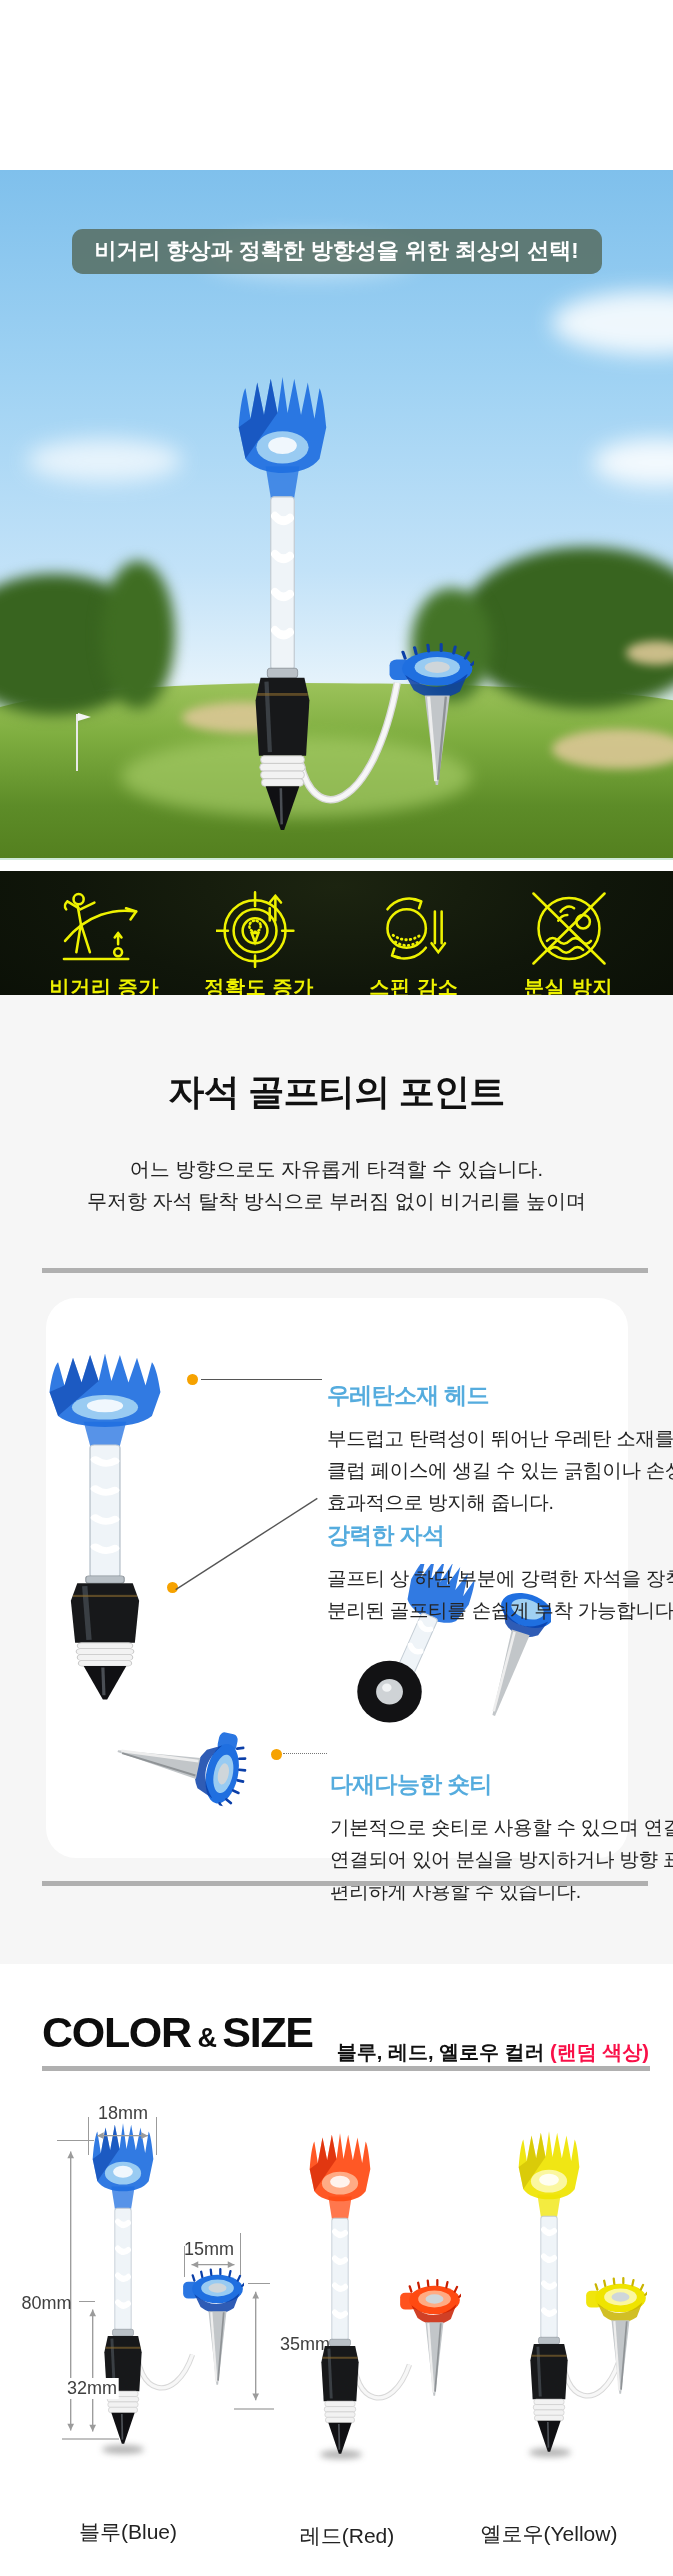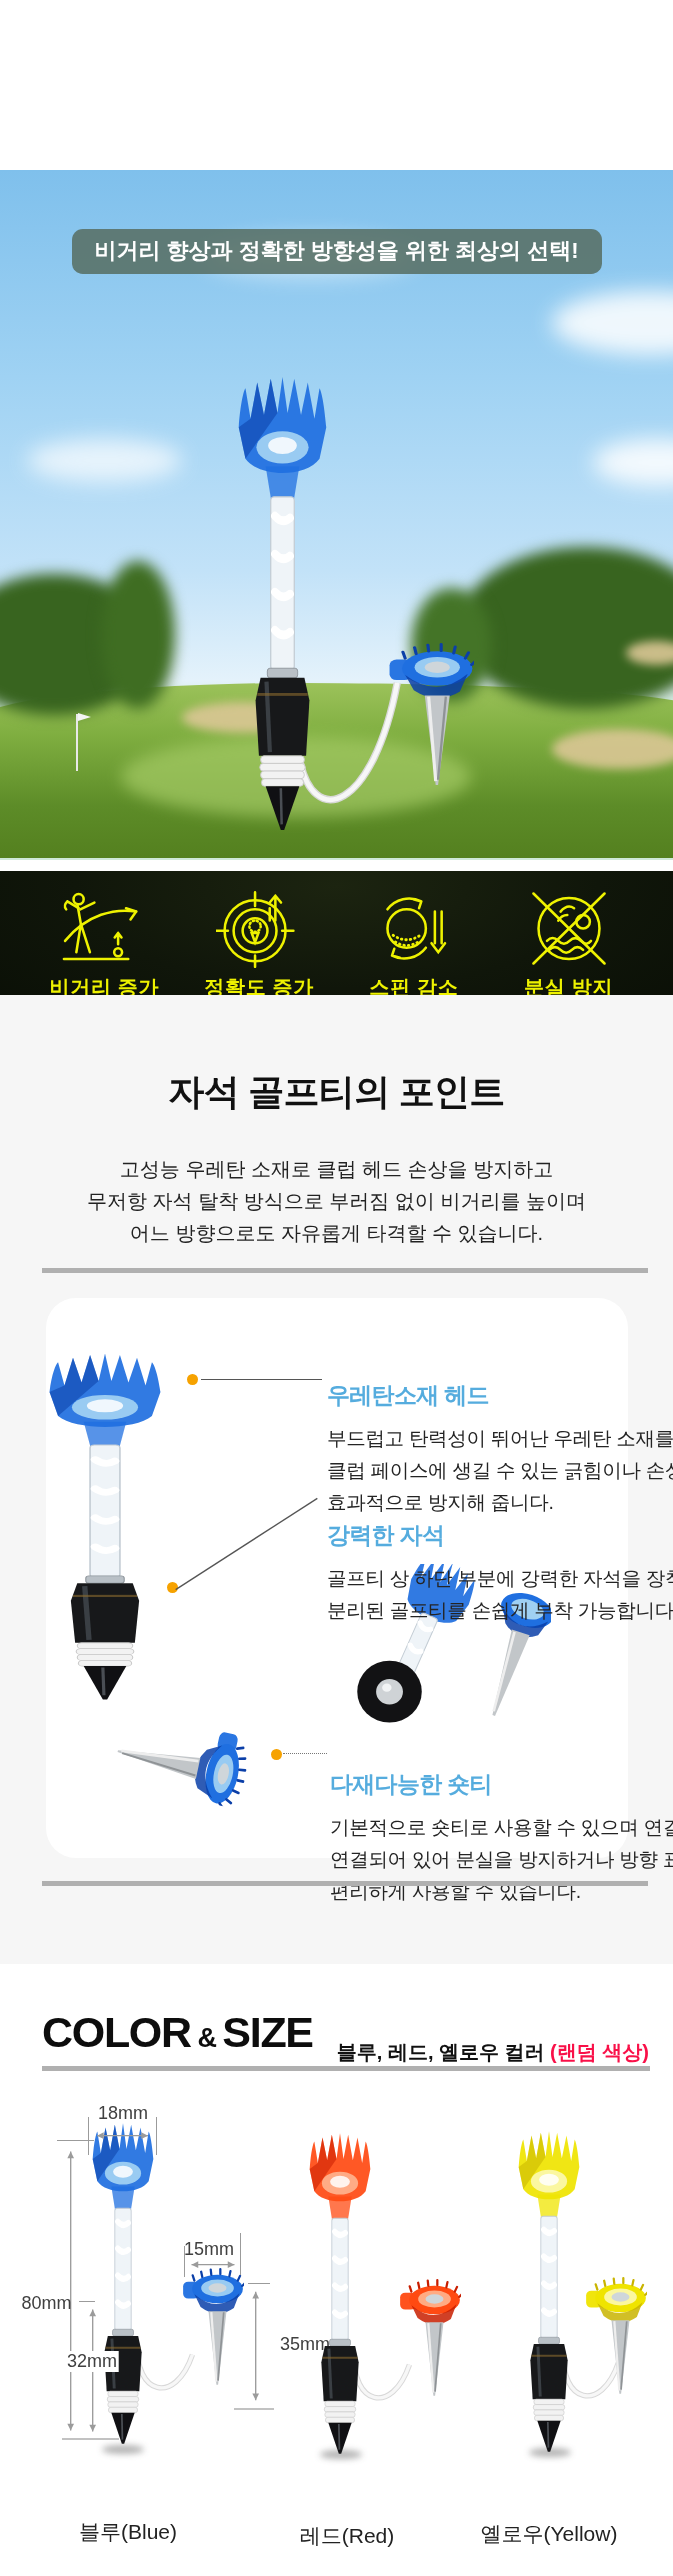--- a/index.html
+++ b/index.html
@@ -196,23 +196,22 @@
         <path d="M60,40 q12,-14 24,-6 M56,56 q6,-10 16,-10"></path>
         <path d="M12,8 L138,132 M138,8 L12,132"></path>
       </svg>
       <div class="blabel">분실 방지</div>
     </div>
   </div>
 
   <div class="abs points">
     <div class="points-title">자석 골프티의 포인트</div>
     <div class="points-desc">
-      <div>고성능 우레탄 소재로 클럽 헤드 손상을 방지하고</div>
+      <div>어느 방향으로도 자유롭게 타격할 수 있습니다.</div>
       <div>무저항 자석 탈착 방식으로 부러짐 없이 비거리를 높이며</div>
-      <div>어느 방향으로도 자유롭게 타격할 수 있습니다.</div>
     </div>
     <div class="hdivider" style="top:273px;"></div>
 
     <div class="card">
 
       <svg class="abs tee-blue" style="left:-5.4px;top:54px;width:128px;height:349px;" viewBox="0 0 120 480" preserveAspectRatio="none">
         <use href="#main-tee"></use>
       </svg>
 
       <div class="abs" style="left:81px;top:377px;width:148px;height:148px;">
@@ -311,21 +310,21 @@
       <path d="M7,10 L7,426" stroke="#9b9b9b" stroke-width="2"></path>
       <path d="M7,10 L2,20 L12,20 Z M7,426 L2,416 L12,416 Z" fill="#9b9b9b"></path>
     </svg>
     <div class="dim" style="left:21.6px;top:329px;">80mm</div>
 
     <div class="dimline" style="left:79px;top:337px;width:16px;height:1.3px;"></div>
     <svg class="abs" style="left:88px;top:340px;width:9.4px;height:133px;" viewBox="0 0 14 198">
       <path d="M7,8 L7,190" stroke="#9b9b9b" stroke-width="2"></path>
       <path d="M7,8 L2,18 L12,18 Z M7,190 L2,180 L12,180 Z" fill="#9b9b9b"></path>
     </svg>
-    <div class="dim" style="left:92px;top:387px;transform:translateX(-50%);background:#fff;padding:0 1.3px;">32mm</div>
+    <div class="dim" style="left:92px;top:414px;transform:translateX(-50%);background:#fff;padding:0 1.3px;">32mm</div>
 
     <div class="dim" style="left:209px;top:275px;transform:translateX(-50%);">15mm</div>
     <div class="dimline" style="left:184px;top:282px;width:1.3px;height:31px;"></div>
     <div class="dimline" style="left:240px;top:269px;width:1.3px;height:42px;"></div>
     <svg class="abs" style="left:186px;top:296px;width:54px;height:9.4px;" viewBox="0 0 80 14">
       <path d="M8,7 L72,7" stroke="#9b9b9b" stroke-width="2"></path>
       <path d="M8,7 L18,2 L18,12 Z M72,7 L62,2 L62,12 Z" fill="#9b9b9b"></path>
     </svg>
 
     <div class="dimline" style="left:248px;top:319px;width:21.6px;height:1.3px;"></div>

